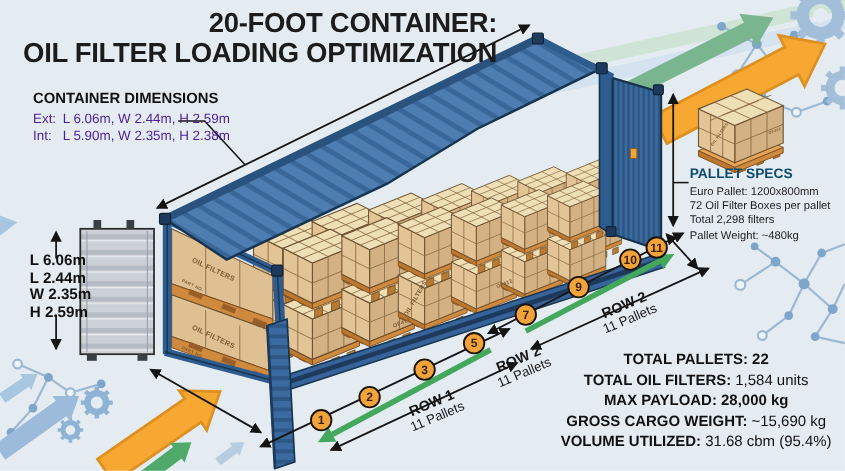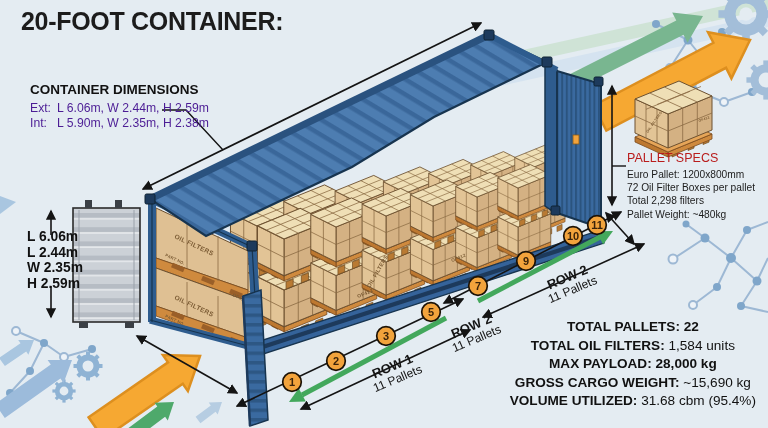--- a/index.html
+++ b/index.html
@@ -5,21 +5,21 @@
   html,body{margin:0;padding:0;}
   .stage{position:relative;width:768px;height:428px;background:#e4ecf2;overflow:hidden;
          font-family:"Liberation Sans",sans-serif;color:#1d1d1d;}
   svg.art{position:absolute;left:0;top:0;z-index:1;}
   .txt{position:absolute;z-index:2;}
   .title-line{font-size:25px;font-weight:bold;line-height:27px;letter-spacing:-0.3px;color:#1c1c1c;text-align:right;}
   .cd-head{font-size:13.5px;font-weight:bold;margin-bottom:4px;color:#111;}
   .cd-row{font-size:12.2px;line-height:15px;color:#4c1d95;}
   .cd-pre{display:inline-block;width:27px;}
   .side-dim{font-size:13.8px;font-weight:bold;line-height:15.6px;color:#111;}
-  .ps-head{font-size:12.5px;font-weight:normal;margin-bottom:3px;color:#b91c1c;}
+  .ps-head{font-size:12.5px;font-weight:bold;margin-bottom:3px;color:#0c4a6e;}
   .ps-row{font-size:10.2px;line-height:13.2px;color:#1c1c1c;}
   .stat-row{font-size:13.6px;line-height:18.6px;color:#111;}
   .stat-label{font-weight:bold;}
   .vb{font-weight:bold;}
   .rowlab{width:100px;text-align:center;transform:rotate(-23deg);color:#151515;}
   .rl1{font-size:13px;font-weight:bold;line-height:14px;}
   .rl2{font-size:12px;line-height:13px;}
   .mnum{font-family:"Liberation Sans",sans-serif;font-size:11px;font-weight:bold;fill:#3a230a;text-anchor:middle;}
   .blab{font-family:"Liberation Sans",sans-serif;font-weight:bold;fill:#7a5a33;letter-spacing:.3px;}
 </style>
@@ -299,20 +299,21 @@
         </g>
     <g transform="translate(597,225)">
           <circle r="9.3" fill="#f2a33c" stroke="#1c1206" stroke-width="1.7"></circle>
           <text class="mnum" y="3.8">11</text>
         </g>
   </g>
 </svg>
 
 <div class="txt" style="left:21px;top:8px;">
   <div class="title-line">20-FOOT CONTAINER:</div>
+  <div class="title-line">OIL FILTER LOADING OPTIMIZATION</div>
 </div>
 
 <div class="txt" style="left:30px;top:82px;">
   <div class="cd-head">CONTAINER DIMENSIONS</div>
   <div class="cd-row">
     <span class="cd-pre">Ext:</span><span>L 6.06m, W 2.44m, H 2.59m</span>
   </div>
   <div class="cd-row">
     <span class="cd-pre">Int:</span><span>L 5.90m, W 2.35m, H 2.38m</span>
   </div>

